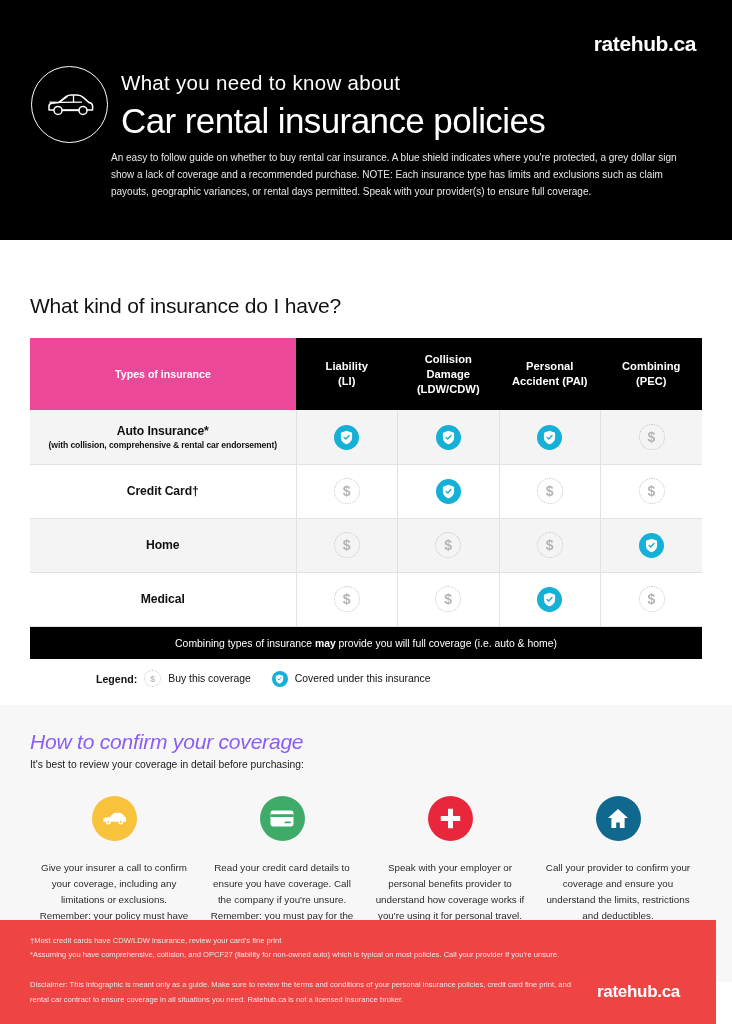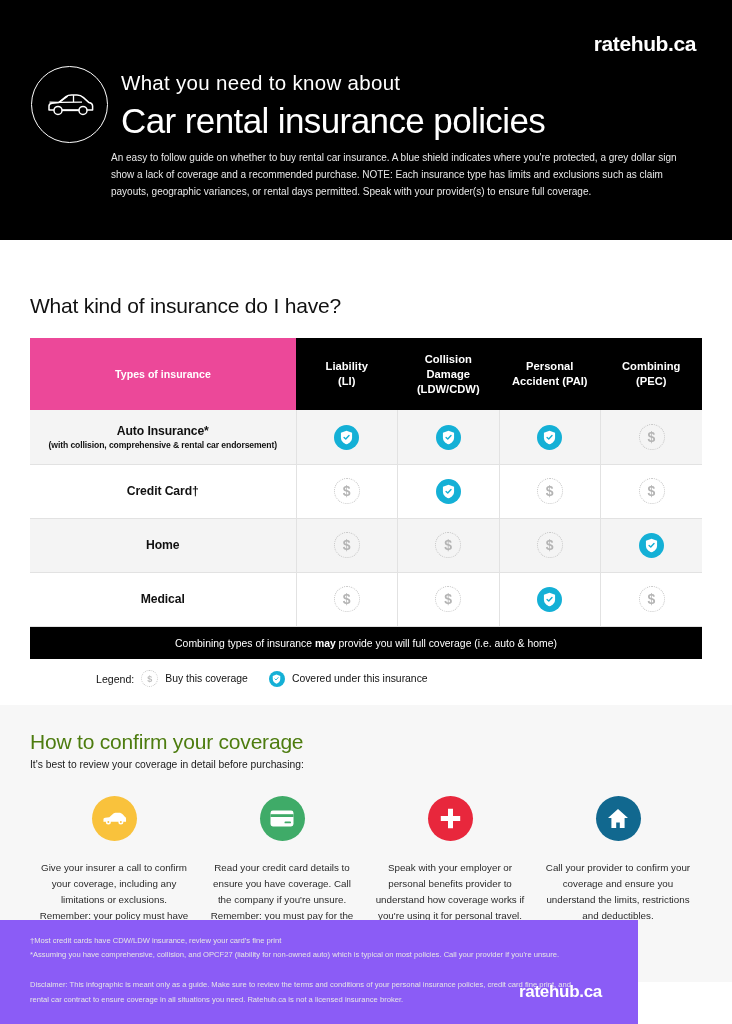--- a/index.html
+++ b/index.html
@@ -187,21 +187,21 @@
   
   .legend {
     margin-top: 11px;
     padding-left: 30px;
     display: flex;
     align-items: center;
     gap: 7px;
     font-size: 10.4px;
     color: #111111;
   }
-  .legend .lg-title { font-weight: 400; font-size: 10.6px; padding-left: 36px; }
+  .legend .lg-title { font-weight: 700; font-size: 10.6px; padding-left: 36px; }
   .legend .lg-item { display: flex; align-items: center; gap: 7px; margin-right: 14px; }
   .lg-dollar {
     width: 17px; height: 17px;
     border-radius: 50%;
     border: 1.2px dotted #c8c8c8;
     color: #bcbcbc;
     font-size: 9px; font-weight: 700;
     display: inline-flex; align-items: center; justify-content: center;
   }
   .lg-shield {
@@ -215,22 +215,23 @@
   .sec-confirm {
     margin-top: 18px;
     background: #f7f7f7;
     padding: 25px 30px 30px 30px;
     height: 277px;
     position: relative;
   }
   .sec-confirm h2 {
     font-size: 21px;
     font-weight: 400;
-    color: #4d7c0f;
+    color: #8b5cf6;
     letter-spacing: -0.2px;
+    font-style: italic;
   }
   .sec-confirm .lede {
     margin-top: 5px;
     font-size: 10.3px;
     color: #1a1a1a;
   }
   .steps {
     margin-top: 26px;
     display: flex;
     gap: 0;
@@ -247,23 +248,23 @@
     margin-top: 19px;
     font-size: 9.8px;
     line-height: 1.62;
     color: #2b2b2b;
   }
 
   
   .footer {
     position: absolute;
     left: 0; bottom: 0;
-    width: 638px;
+    width: 716px;
     height: 104px;
-    background: #8b5cf6;
+    background: #ef4444;
     padding: 14px 30px 0 30px;
   }
   .fn { color: #e6e6e6; font-size: 7.6px; line-height: 1.85; }
   .disclaimer {
     margin-top: 16px;
     color: #e6e6e6;
     font-size: 7.6px;
     line-height: 1.9;
     width: 560px;
   }

